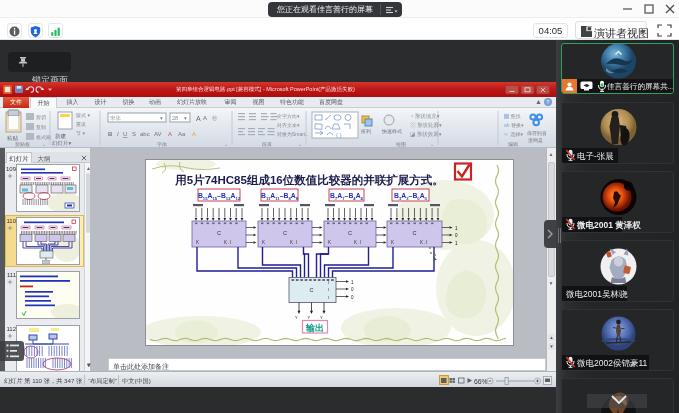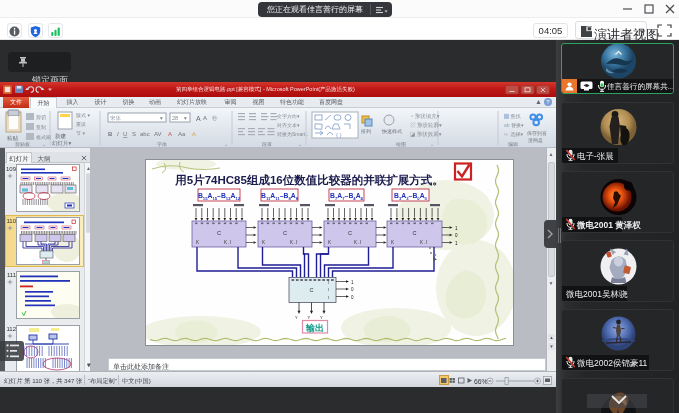--- a/index.html
+++ b/index.html
@@ -2,21 +2,21 @@
 <html><head><meta charset="utf-8">
 <style>
 *{margin:0;padding:0;box-sizing:border-box;}
 html,body{width:679px;height:413px;overflow:hidden;}
 body{font-family:"Liberation Sans",sans-serif;position:relative;background:#2a2c2e;}
 .abs{position:absolute;}
 </style></head>
 <body>
 
 <div class="abs" style="left:0;top:0;width:679px;height:18px;background:#fbfbfc;border-bottom:1px solid #ededee;"></div>
-<div class="abs" style="left:258px;top:2px;width:134px;height:15px;background:#35363c;border-radius:4px;color:#eeeef0;font-size:8px;line-height:15px;white-space:nowrap;">
+<div class="abs" style="left:268px;top:2px;width:134px;height:15px;background:#35363c;border-radius:4px;color:#eeeef0;font-size:8px;line-height:15px;white-space:nowrap;">
   <span style="position:absolute;left:9px;top:0;">您正在观看佳言善行的屏幕</span>
   <span style="position:absolute;left:112px;top:2px;width:1px;height:11px;background:#55565c;"></span>
   <svg class="abs" style="left:117px;top:4px;" width="13" height="8" viewBox="0 0 13 8">
     <g stroke="#d4d4d8" stroke-width="1.1">
         <line x1="1" y1="1.5" x2="8" y2="1.5"></line>
         <line x1="1" y1="4" x2="6" y2="4"></line>
         <line x1="1" y1="6.5" x2="8" y2="6.5"></line>
       </g>
     <path d="M9.5 4.5 L12.5 4.5 L11 6.5 Z" fill="#d4d4d8"></path>
   </svg>
@@ -54,21 +54,21 @@
       </g>
     </svg>
 </div>
 <div class="abs" style="left:533px;top:23px;width:35px;height:15px;border:1px solid #e3e4e6;border-radius:3px;background:#fff;color:#2c2d2f;font-size:9.5px;line-height:14px;text-align:center;">04:05</div>
 <div class="abs" style="left:575px;top:21px;width:72px;height:18px;border:1px solid #dddee0;border-radius:3px;background:#fdfdfe;">
   <svg class="abs" style="left:5px;top:3.5px;" width="11" height="11" viewBox="0 0 11 11">
     <rect x="0" y="0" width="11" height="11" fill="#3f4245"></rect>
     <rect x="5.4" y="0.5" width="5.6" height="4.6" fill="#fff"></rect>
     <rect x="6.6" y="1.2" width="3.6" height="3.2" fill="#3f4245"></rect>
   </svg>
-  <span style="position:absolute;left:18px;top:3.5px;font-size:13px;color:#2c2d2f;white-space:nowrap;text-decoration:underline;">演讲者视图</span>
+  <span style="position:absolute;left:18px;top:3.5px;font-size:11px;color:#2c2d2f;white-space:nowrap;">演讲者视图</span>
   <svg class="abs" style="left:63px;top:7.5px;" width="7" height="4" viewBox="0 0 7 4">
       <path d="M0.5 0.5 L3.5 3.5 L6.5 0.5 Z" fill="#55575a"></path>
     </svg>
 </div>
 <svg class="abs" style="left:657px;top:24px;" width="15" height="13" viewBox="0 0 15 13">
   <g stroke="#3c3e41" stroke-width="1.2" fill="none">
     <path d="M1 4 V1 H5"></path>
       <path d="M10 1 H14 V4"></path>
       <path d="M14 9 V12 H10"></path>
       <path d="M5 12 H1 V9"></path>

